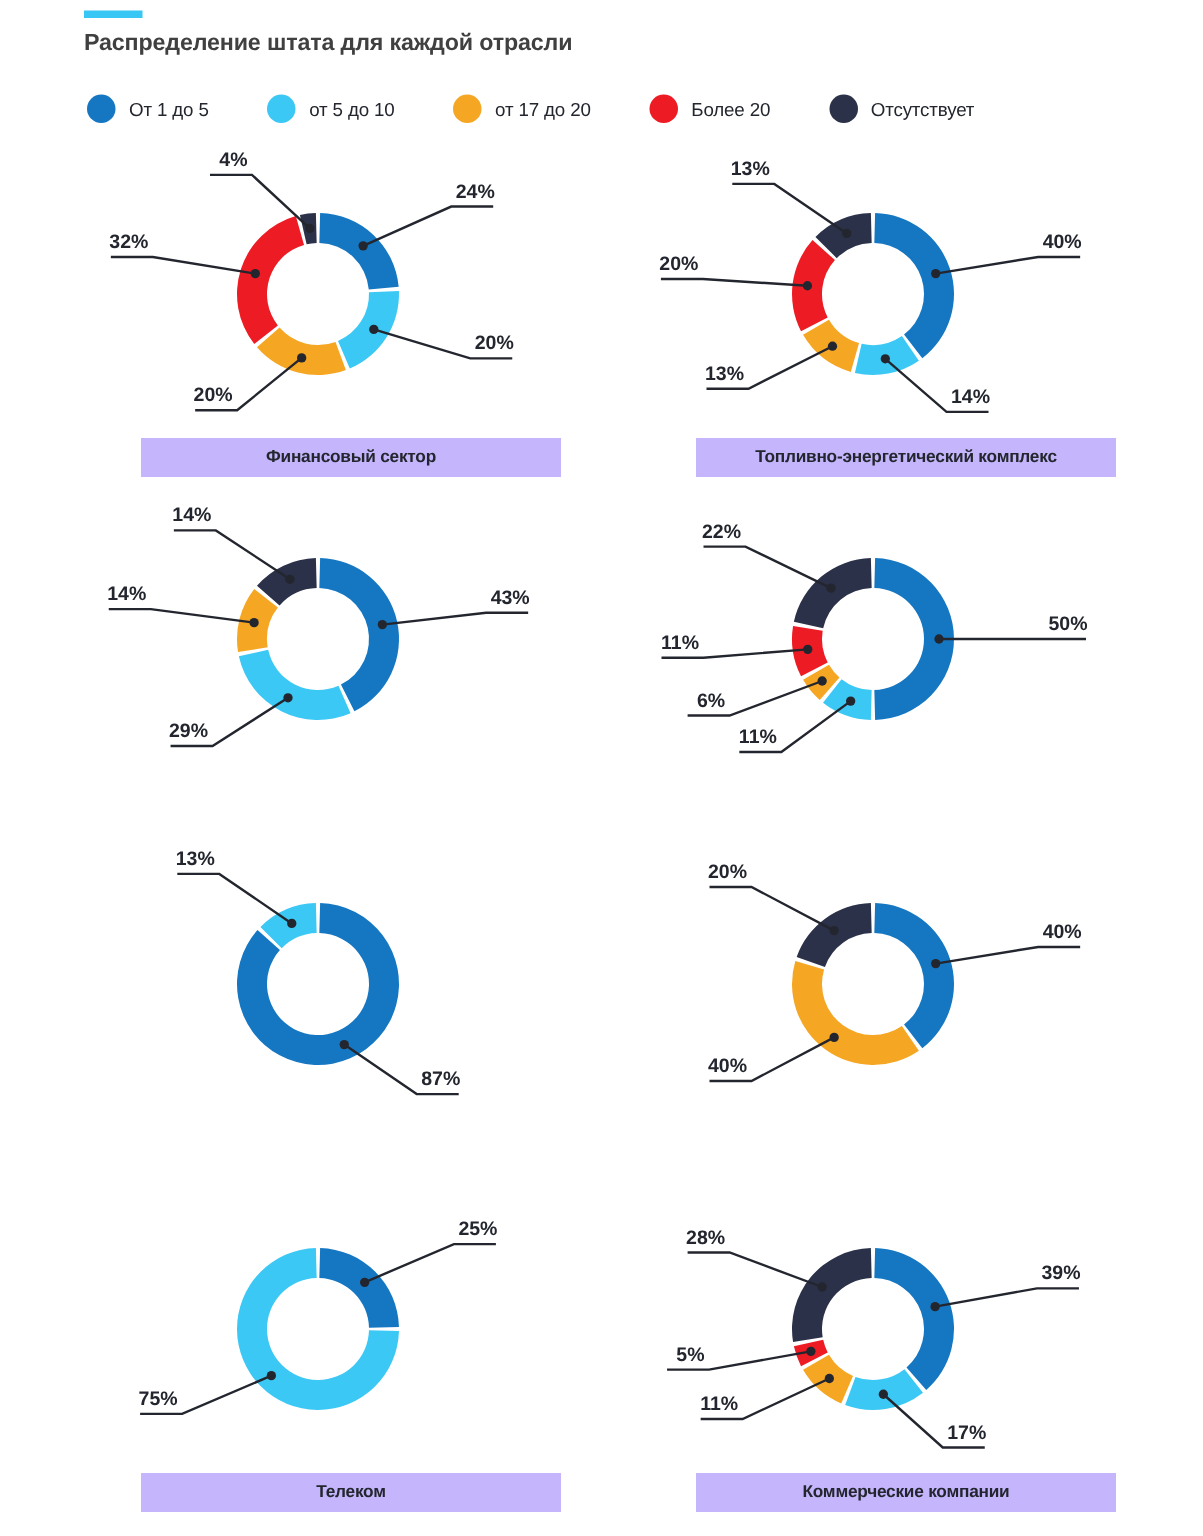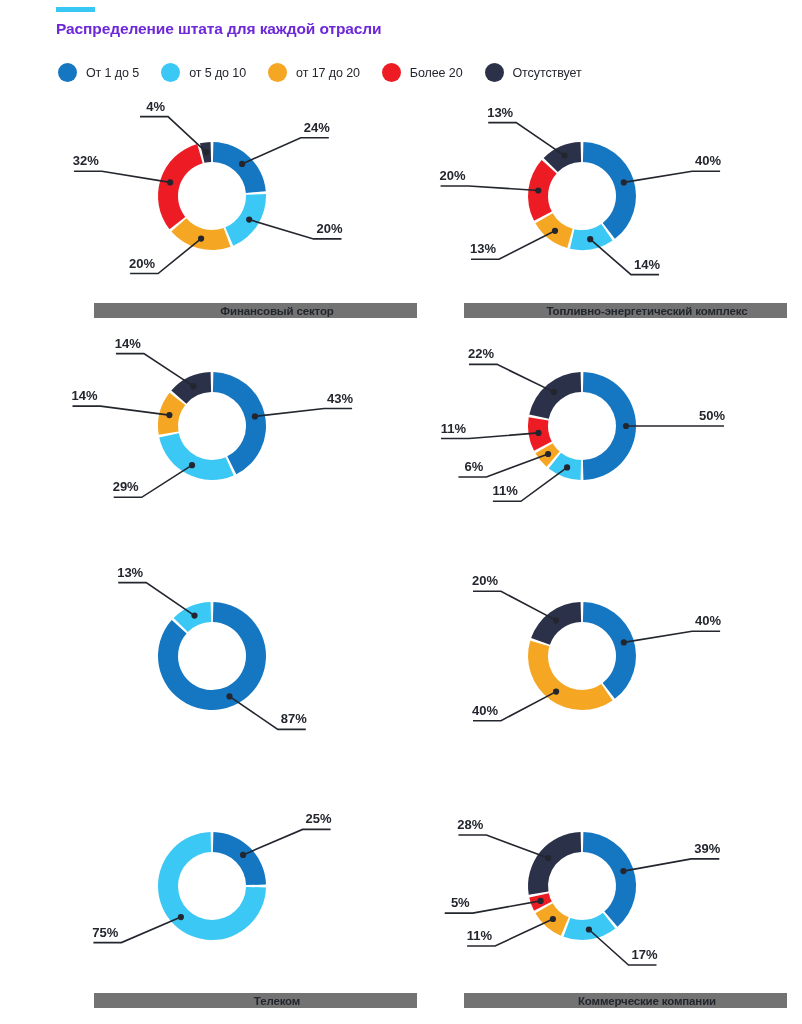--- a/index.html
+++ b/index.html
@@ -31,32 +31,32 @@
     height: 5px;
     background: #38c6f4;
   }
   .page-title {
     position: absolute;
     left: 56px;
     top: 20px;
     font-size: 15.5px;
     font-weight: bold;
     letter-spacing: -0.1px;
-    color: #6d28d9;
+    color: #404040;
     white-space: nowrap;
   }
 
   
   .legend {
     position: absolute;
     left: 58px;
     top: 63px;
     display: flex;
     align-items: center;
-    gap: 0px;
+    gap: 17px;
   }
   .legend-item {
     display: flex;
     align-items: center;
     margin-right: 22px;
     white-space: nowrap;
   }
   .legend-swatch {
     width: 19px;
     height: 19px;
@@ -101,26 +101,25 @@
     position: absolute;
     left: 0;
     top: 0;
   }
 
   .chart-label-bar {
     position: absolute;
     left: 72px;
     bottom: 12px;
     width: 280px;
-    height: 15px;
-    background: #737373;
+    height: 26px;
+    background: #c4b5fd;
     display: flex;
     align-items: center;
     justify-content: center;
-    padding-left: 43px;
   }
   .chart-label-text {
     font-size: 11.5px;
     font-weight: bold;
     color: #23262e;
     letter-spacing: -0.15px;
     white-space: nowrap;
   }
 
   .value-label {

